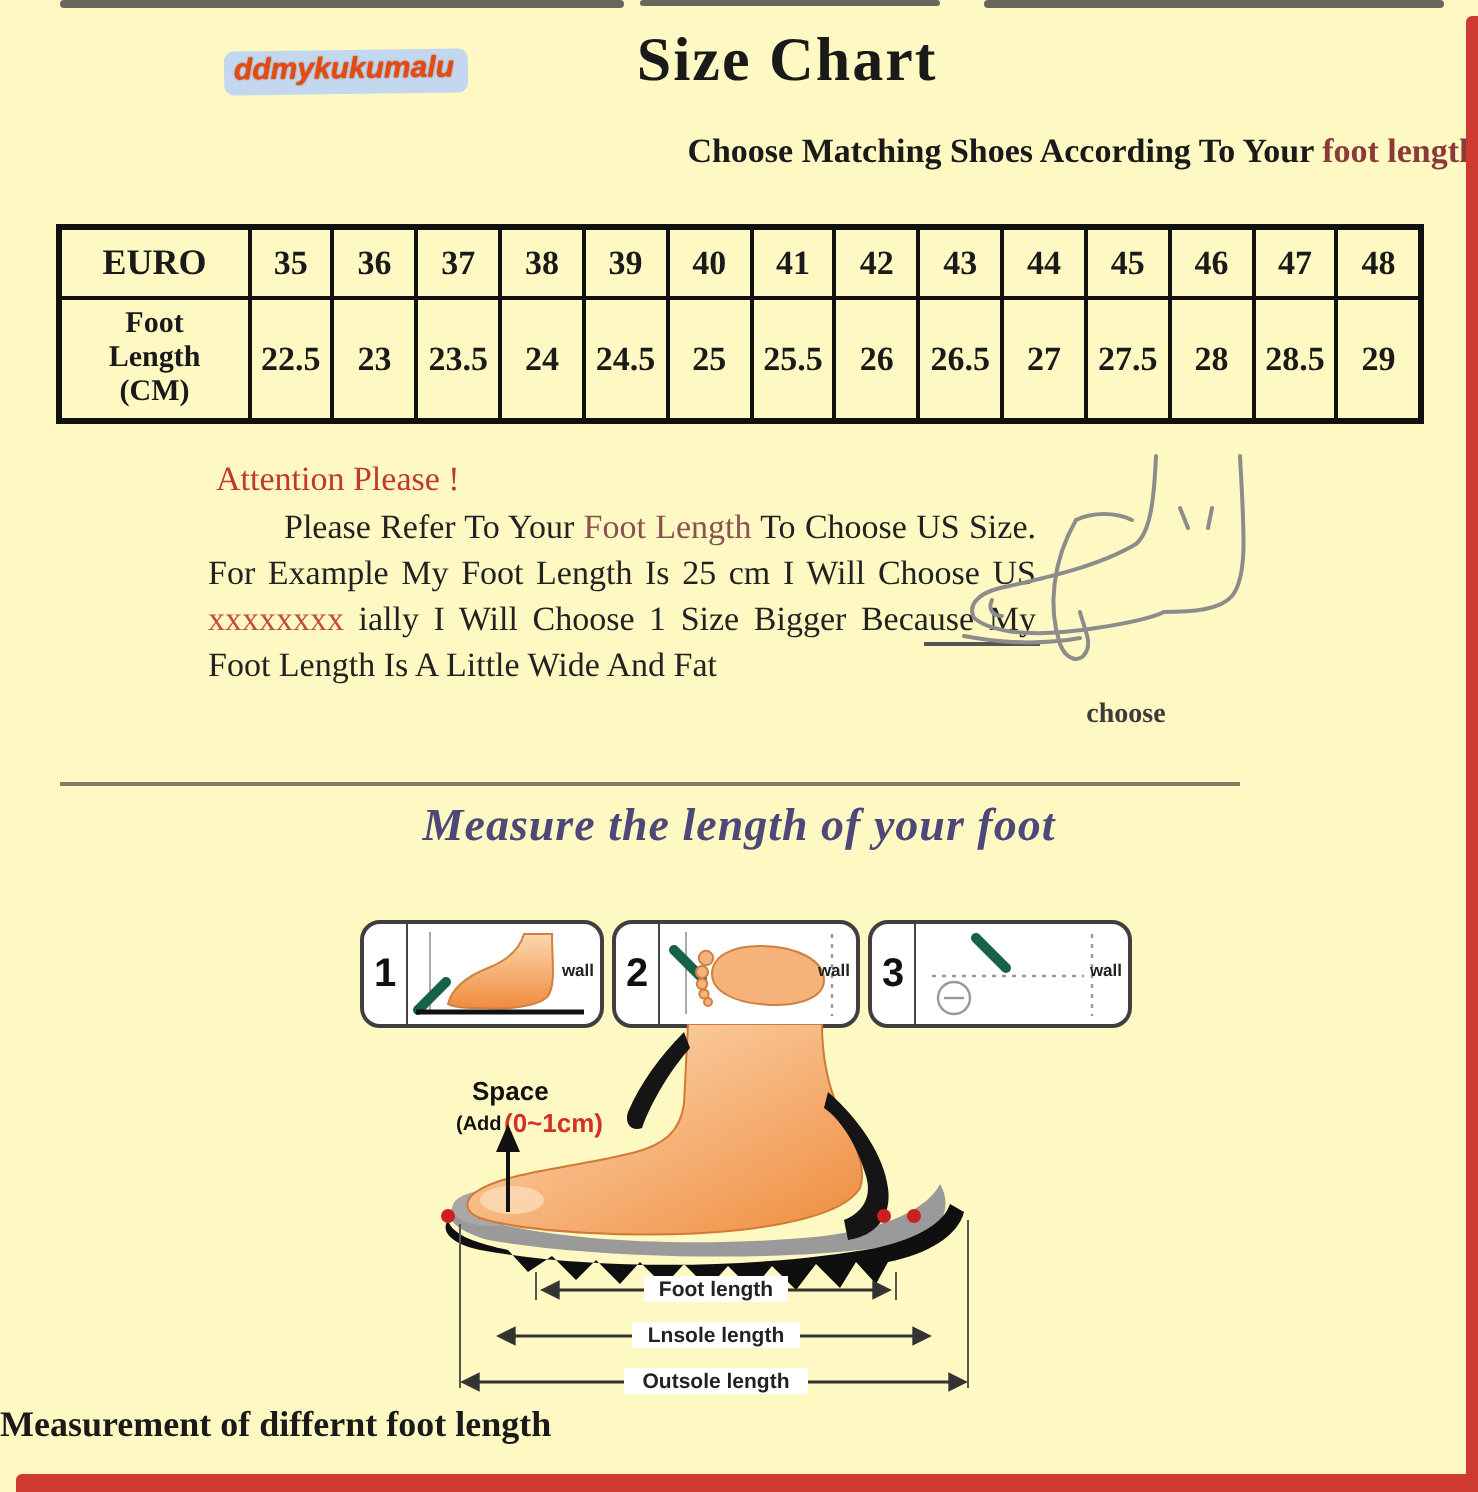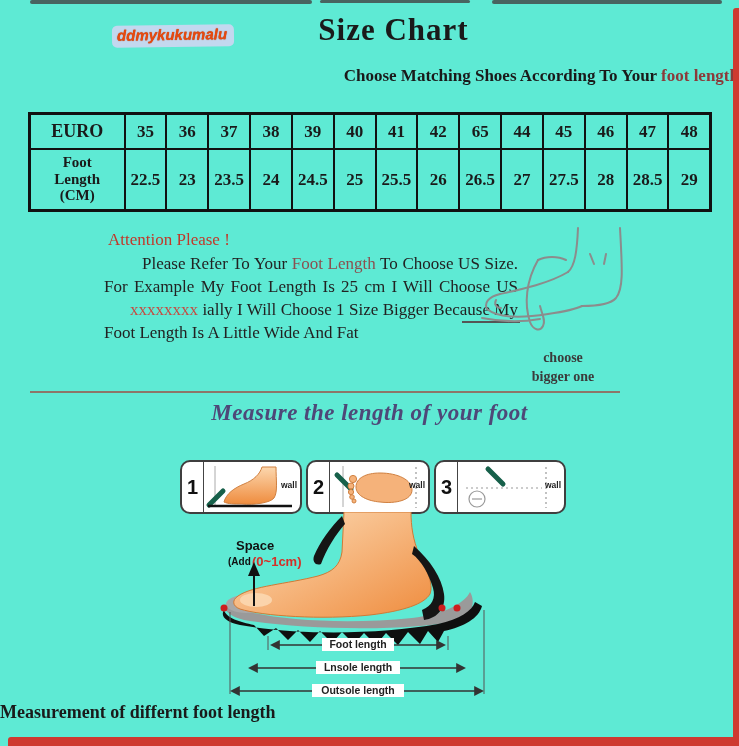--- a/index.html
+++ b/index.html
@@ -1,16 +1,16 @@
 <!DOCTYPE html>
 <html><head>
 <meta charset="utf-8">
 <style>
   html,body{margin:0;padding:0;}
-  #page{position:relative;width:739px;height:746px;background:#5eead4;overflow:hidden;
+  #page{position:relative;width:739px;height:746px;background:#fef9c3;overflow:hidden;
          font-family:"Liberation Serif",serif;color:#1a1a1a;}
   .abs{position:absolute;}
 
   
   .topmark{position:absolute;top:0;height:4px;background:#424242;opacity:.8;border-radius:2px;}
 
   
   .wm{position:absolute;left:112px;top:25px;background:#c3d8ef;border-radius:5px;
       padding:1px 7px 3px 5px;transform:rotate(-.8deg);}
   .wm span{font-family:"Liberation Sans",sans-serif;font-style:italic;font-weight:bold;
@@ -31,21 +31,21 @@
   col.c1{width:95px;}
   tr.r1 td{height:33px;}
   tr.r2 td{height:59px;}
   .fl-hdr{display:inline-block;width:62px;line-height:1.12;font-size:15px;}
 
   
   .att-h{position:absolute;left:108px;top:230px;font-size:17px;color:#c0392b;}
   .att-p{position:absolute;left:104px;top:252px;width:414px;font-size:17px;line-height:23px;
       text-align:justify;text-indent:38px;color:#222;}
   .att-p .dr{color:#8b5050;}
-  .att-p .cx{color:#c54b42;margin-left:26px;}
+  .att-p .cx{color:#c54b42;}
   .wideline{position:absolute;left:462px;top:321px;width:58px;height:1.5px;background:#555;}
 
   
   .choose{position:absolute;left:503px;top:348px;width:120px;text-align:center;
       font-size:14px;line-height:19px;color:#3b3b3b;font-weight:bold;}
 
   .hr1{position:absolute;left:30px;top:391px;width:590px;height:2px;background:#8d7668;}
 
   .measure-h{position:absolute;top:400px;left:0;width:739px;text-align:center;
       font-family:Liberation Serif, serif;font-style:italic;font-weight:bold;
@@ -111,21 +111,21 @@
           <tr class="r1">
         <td class="hdr">EURO</td>
         <td>35</td>
         <td>36</td>
         <td>37</td>
         <td>38</td>
         <td>39</td>
         <td>40</td>
         <td>41</td>
         <td>42</td>
-        <td>65</td>
+        <td>43</td>
         <td>44</td>
         <td>45</td>
         <td>46</td>
         <td>47</td>
         <td>48</td>
       </tr>
       <tr class="r2">
         <td><span class="fl-hdr">Foot Length (CM)</span></td>
         <td>22.5</td>
         <td>23</td>
@@ -160,21 +160,20 @@
       <path d="M60,34 C48,55 46,78 52,96 C55,104 62,106 65,100 C68,95 64,88 62,80"></path>
       <path d="M60,34 C68,30 80,30 88,34"></path>
       <path d="M112,28 L116,38"></path>
       <path d="M128,28 L126,38"></path>
       <path d="M4,92 C25,96 45,96 62,93"></path>
     </g>
   </svg>
 
   <div class="choose">
     <div>choose</div>
-    <div>bigger one</div>
   </div>
 
   <div class="hr1"></div>
 
   <div class="measure-h">Measure the length of your foot</div>
 
   <div class="panel" style="left:180px;width:122px;">
     <div class="pnum">1</div>
     <div class="part">
       <svg width="96" height="50" viewBox="0 0 96 50">

